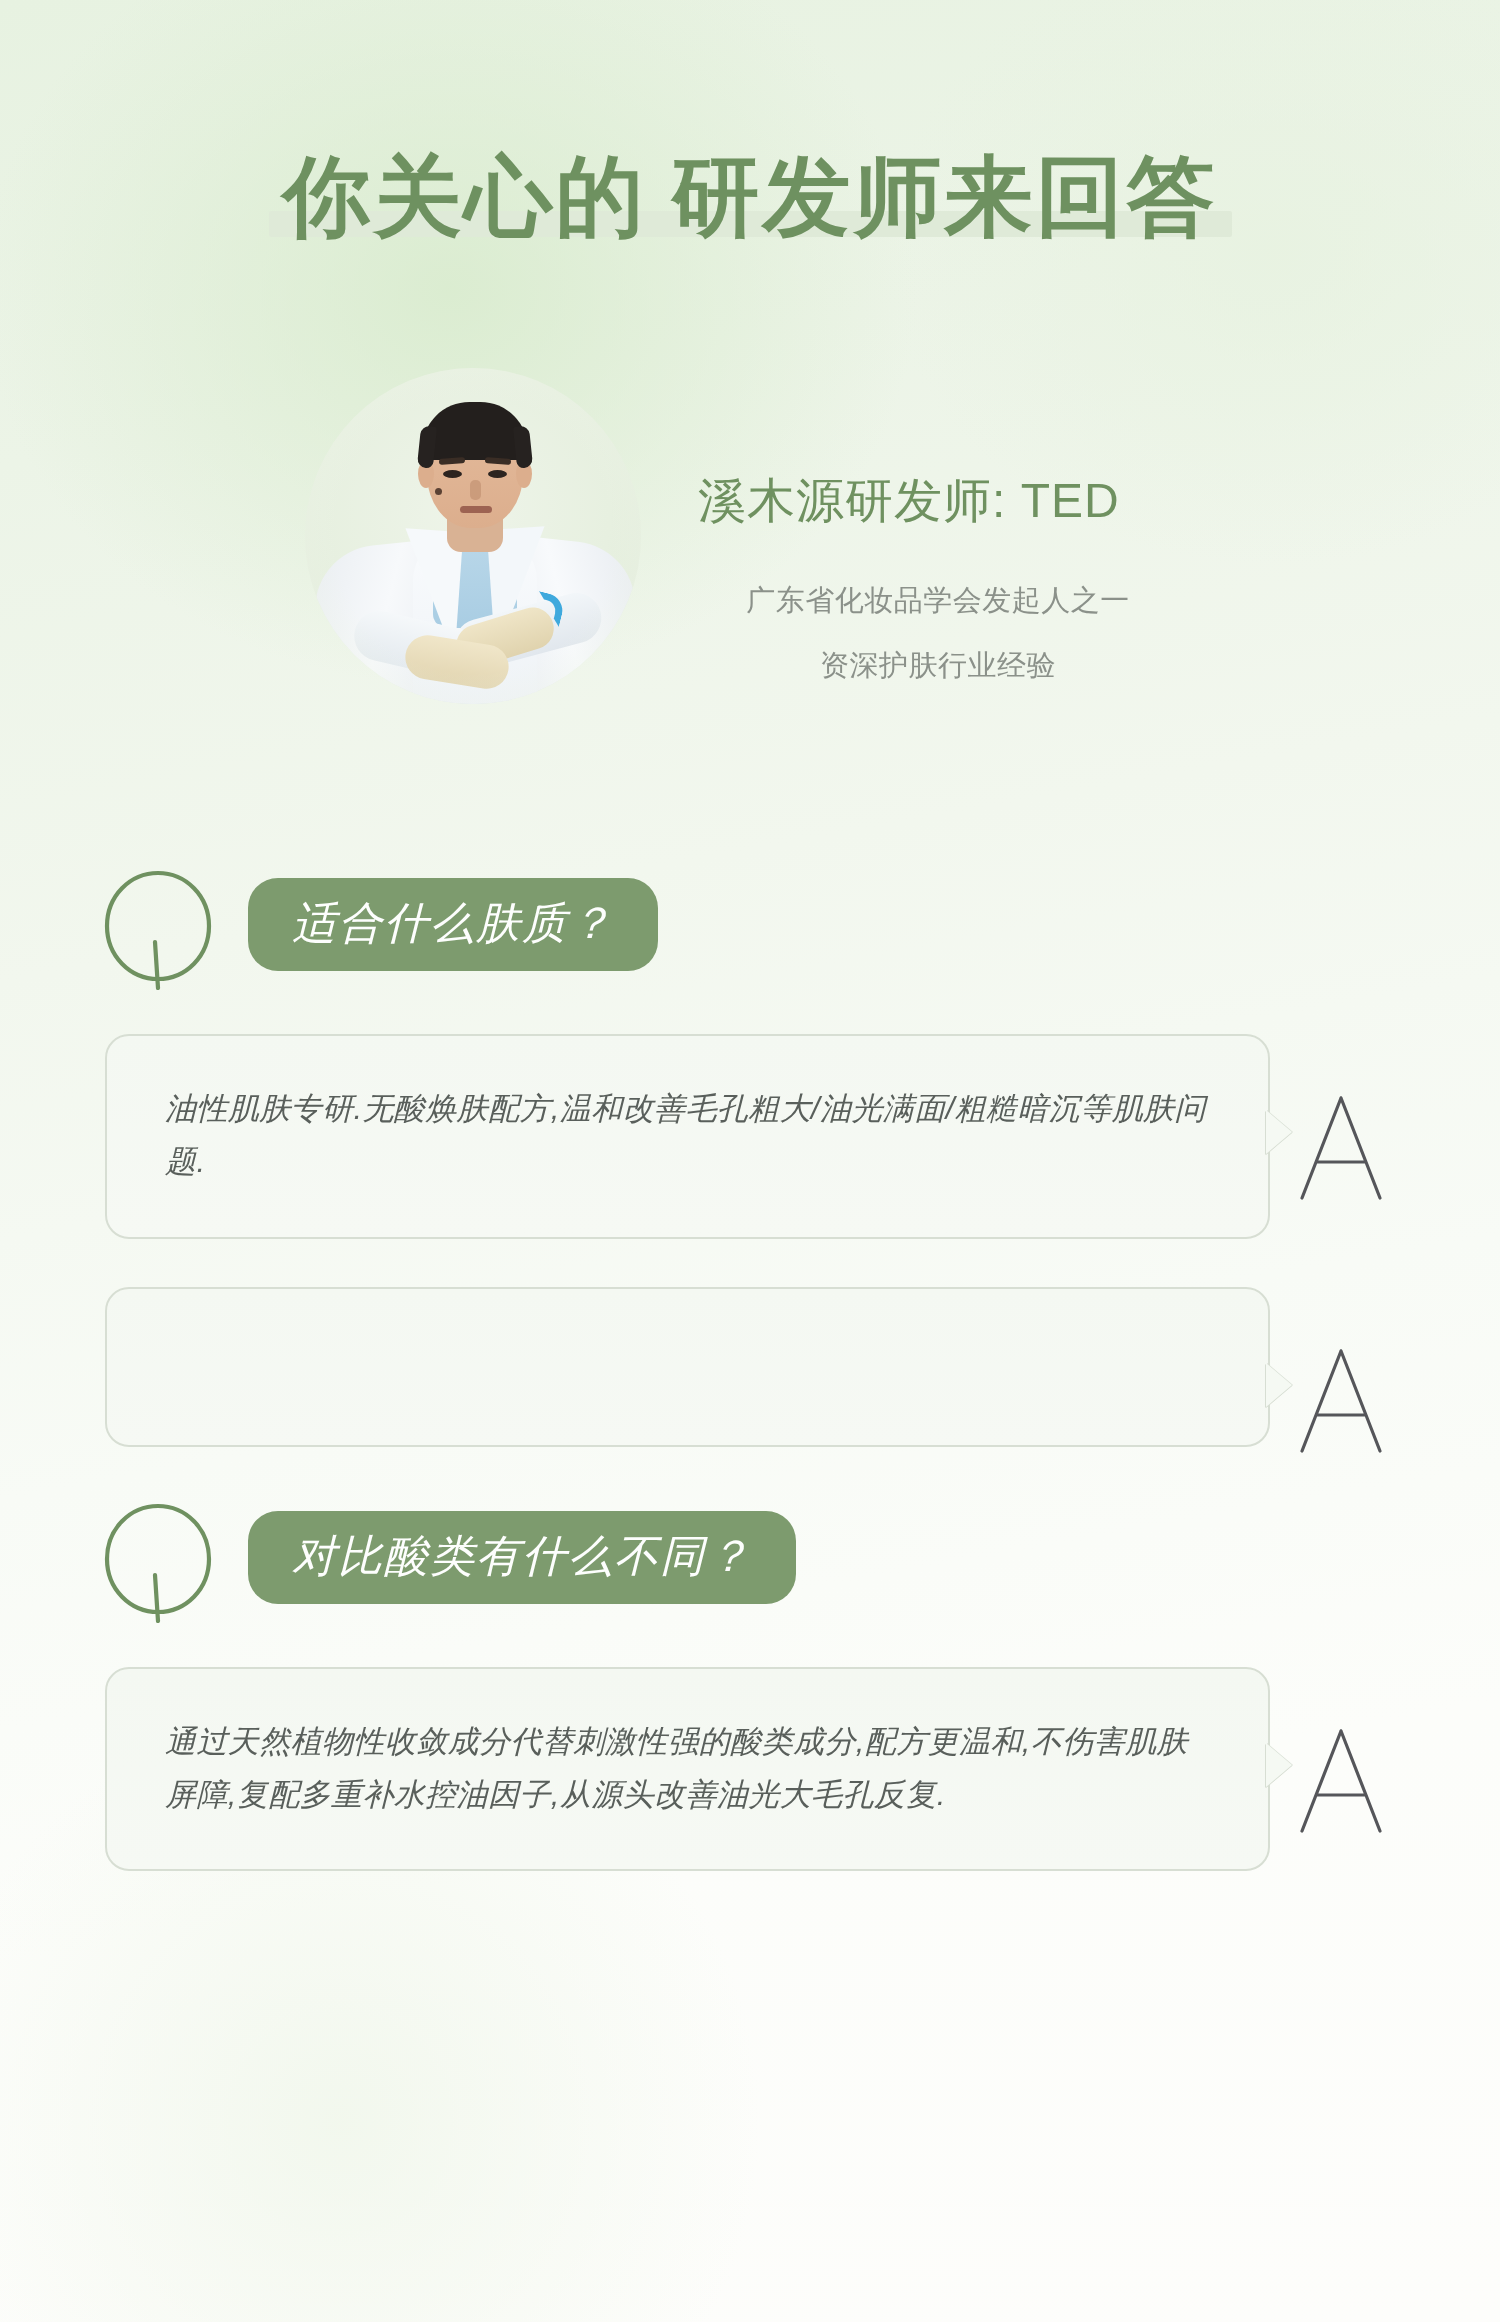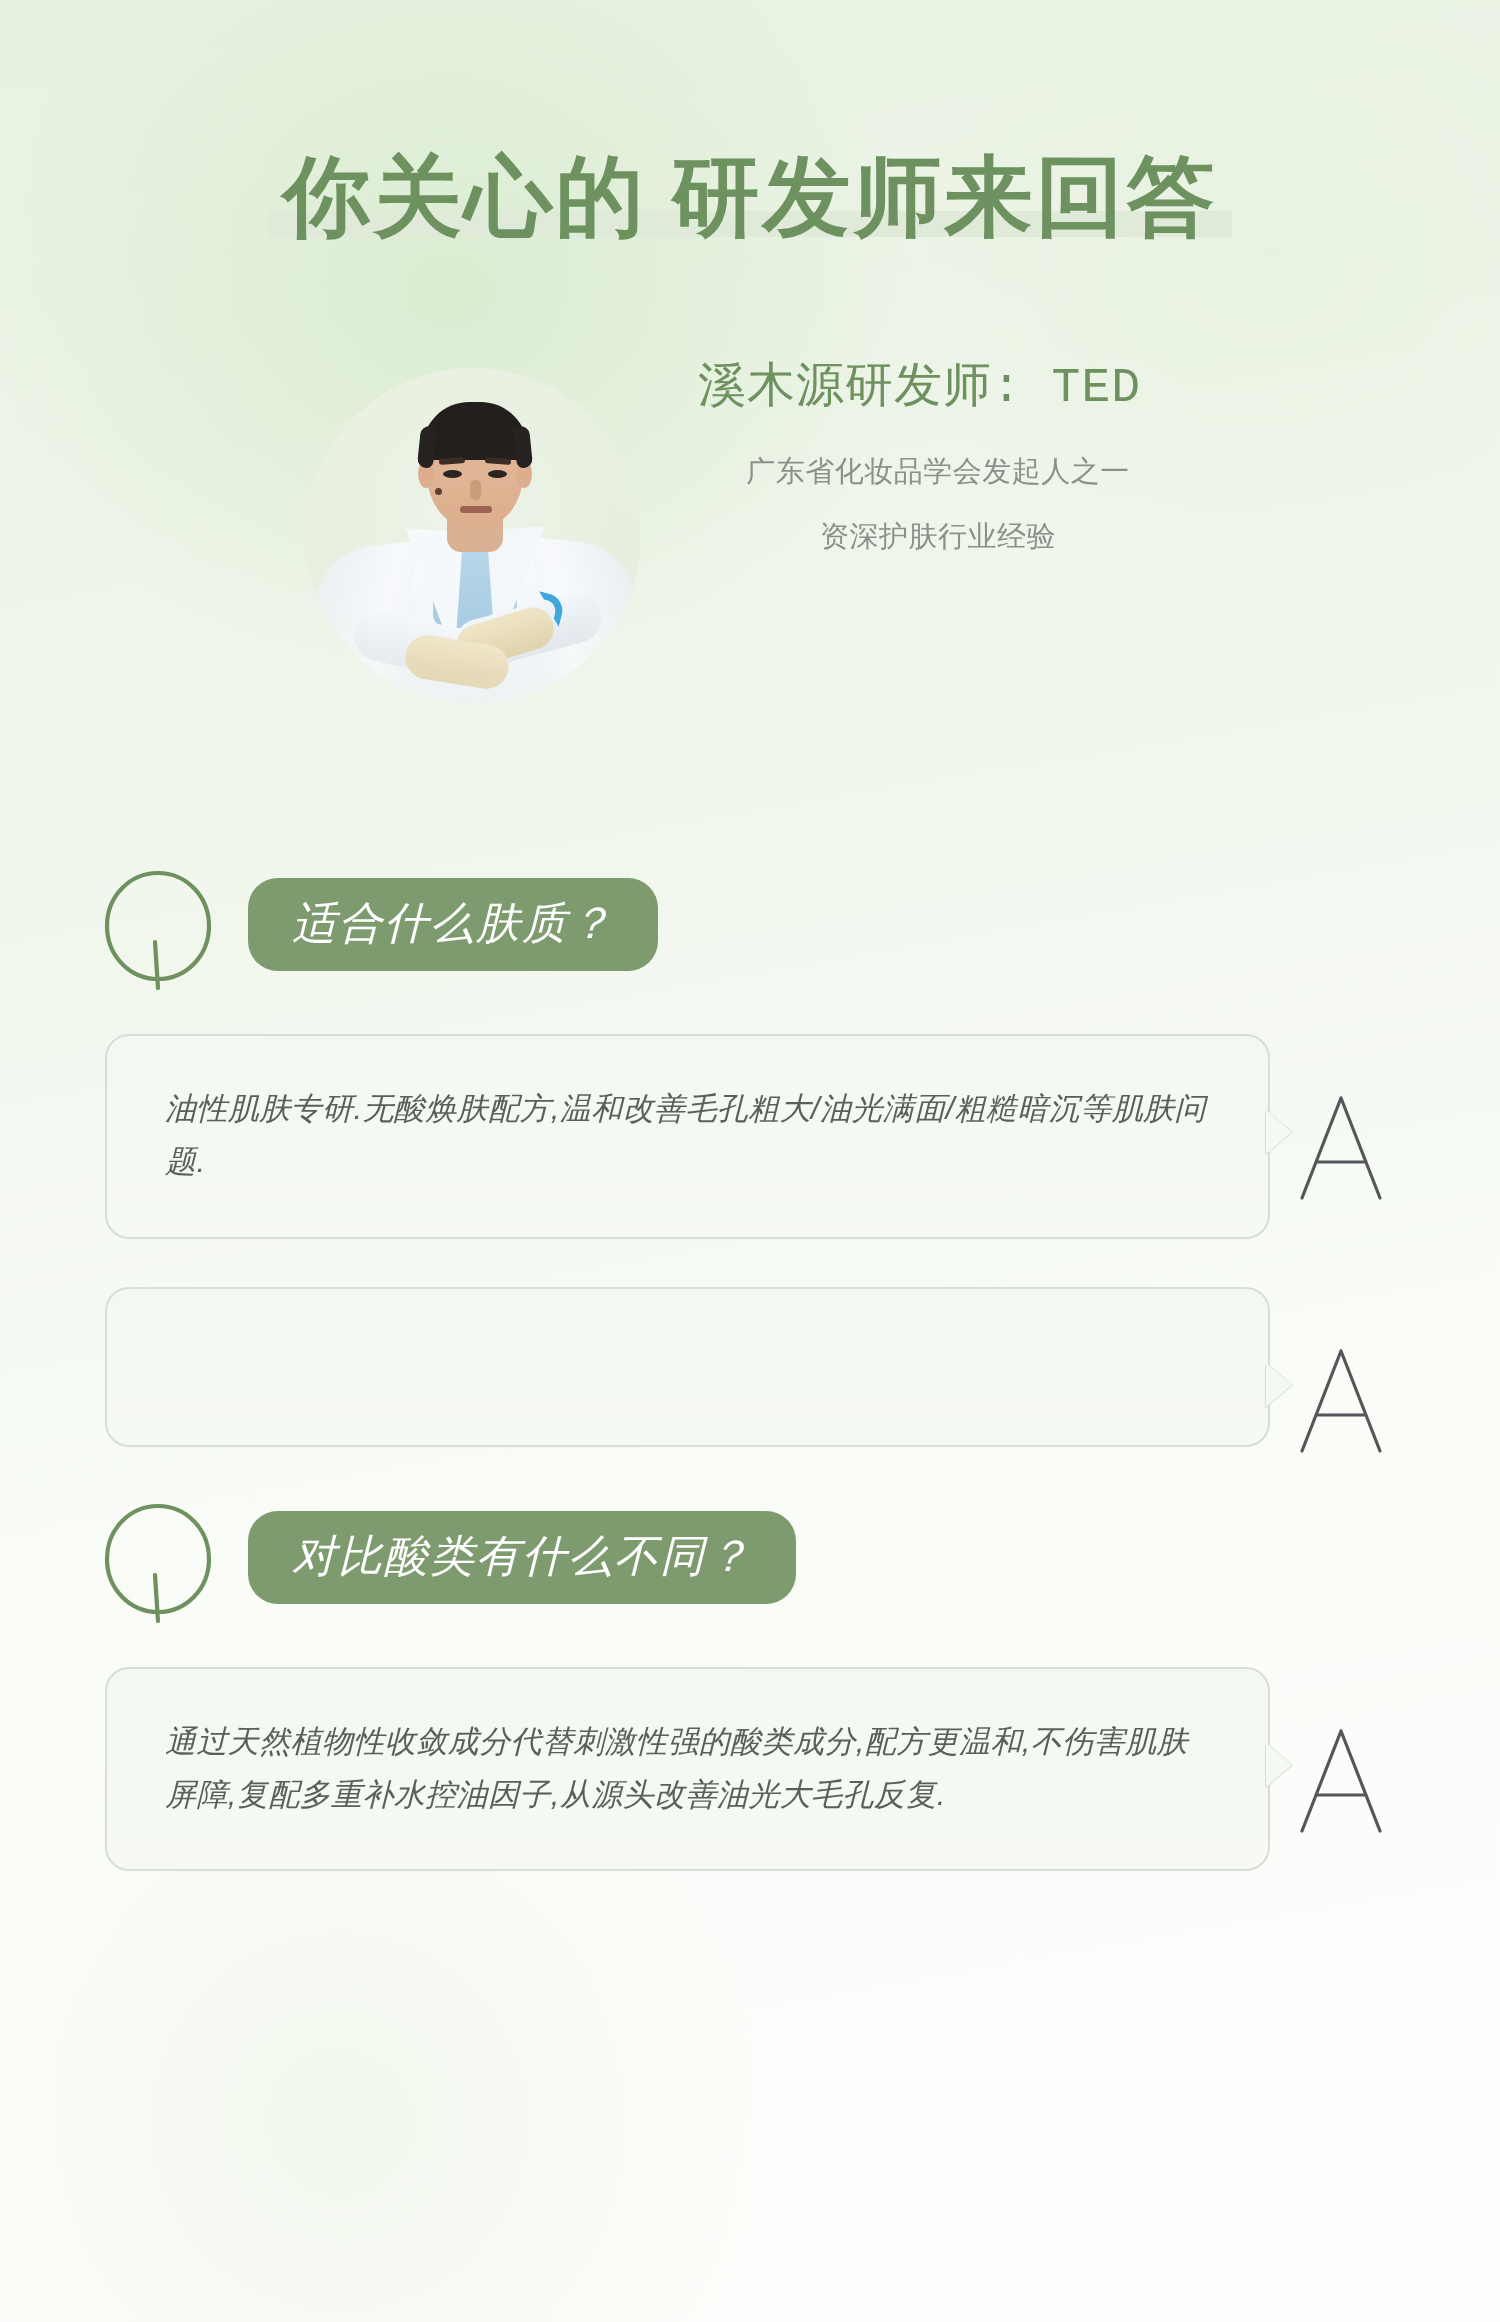--- a/index.html
+++ b/index.html
@@ -185,25 +185,26 @@
   .doc-text {
     position: absolute;
     left: 690px; top: 0;
     width: 600px;
   }
   .doc-name {
     font-size: 48px;
     line-height: 1.2;
     color: #6f9160;
     letter-spacing: 1px;
+    margin-top: 112px;
     margin-left: 8px;
-    font-family: Liberation Mono, monospace;
+    font-family: Liberation Sans, sans-serif;
   }
   .doc-sub {
-    margin-top: 30px;
+    margin-top: 47px;
     font-size: 29px;
     line-height: 1.62;
     color: #8b918a;
     text-align: center;
     width: 496px;
     letter-spacing: 0.5px;
   }
 
   
   .qa-list { position: absolute; left: 0; top: 862px; width: 1500px; }

